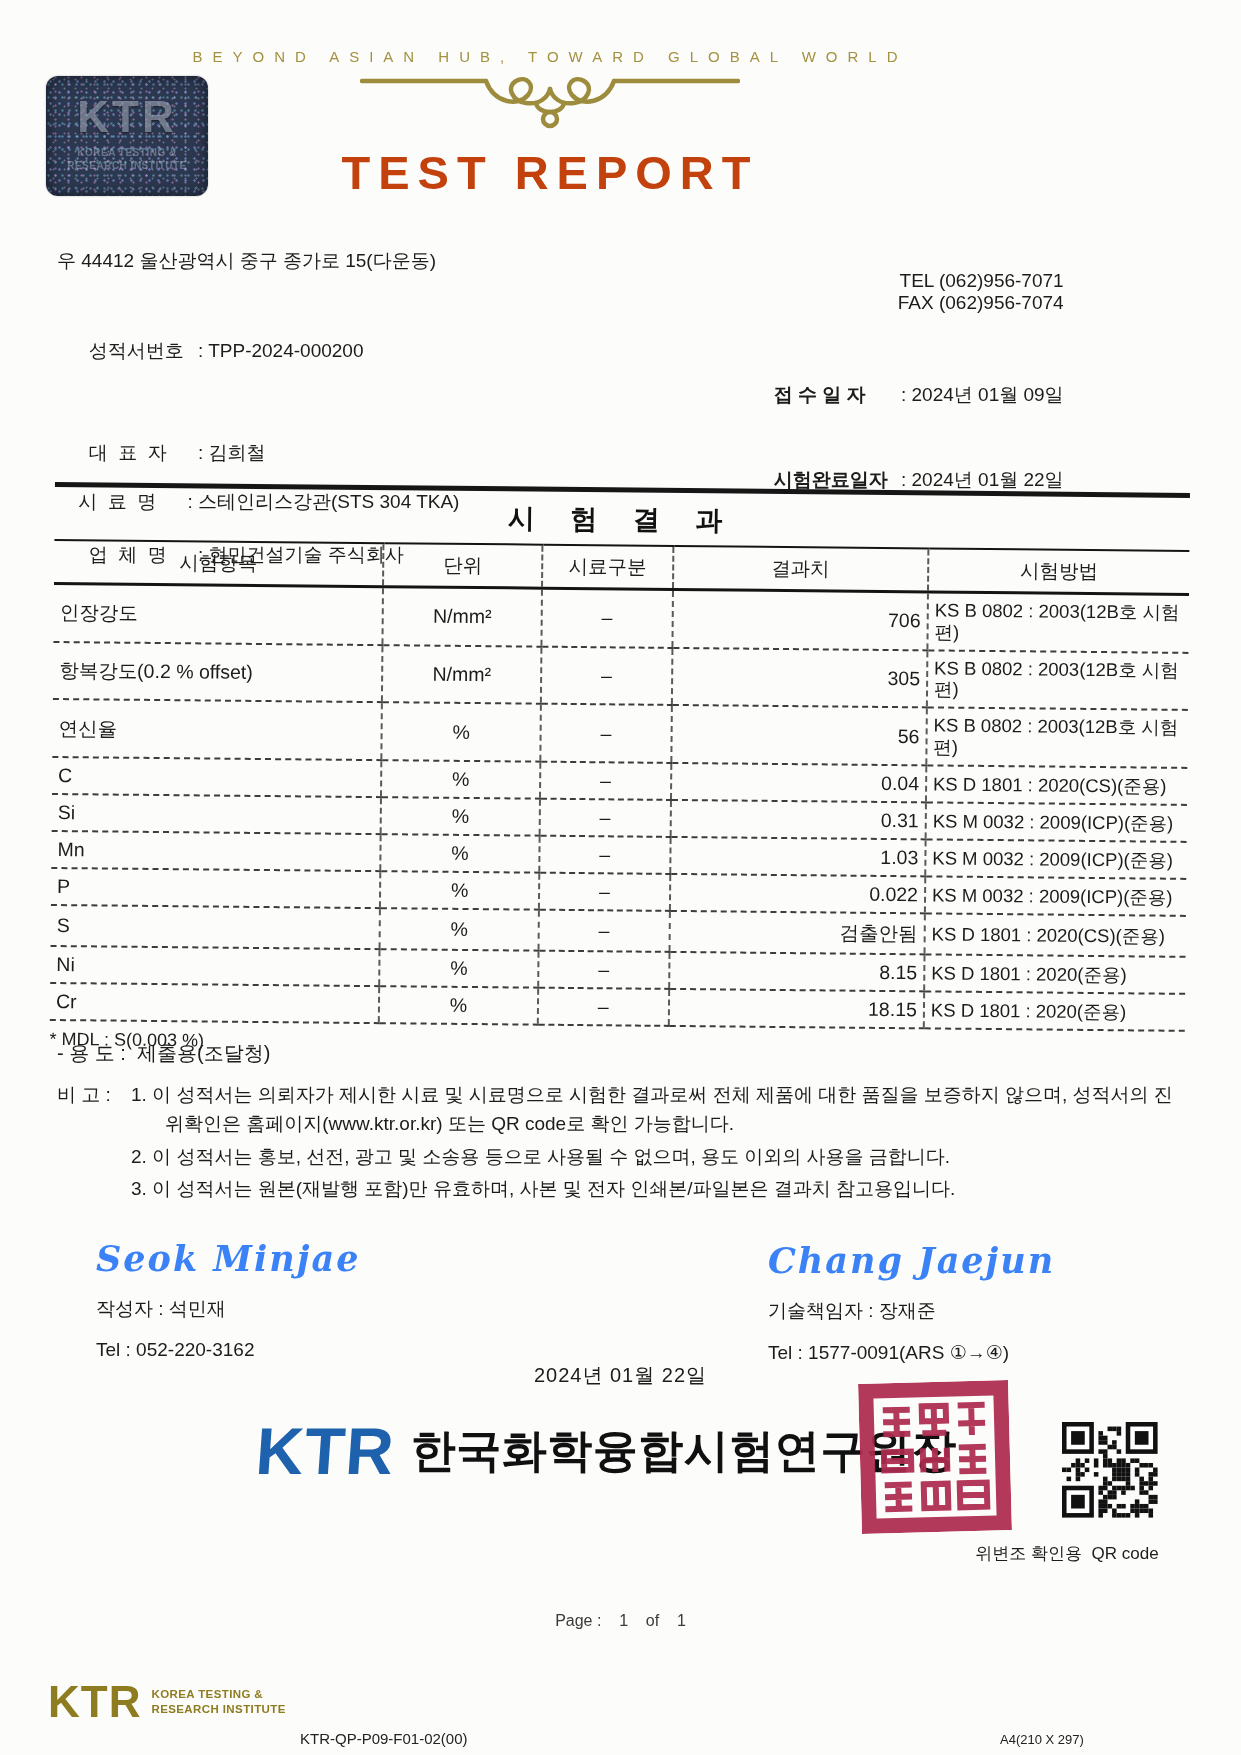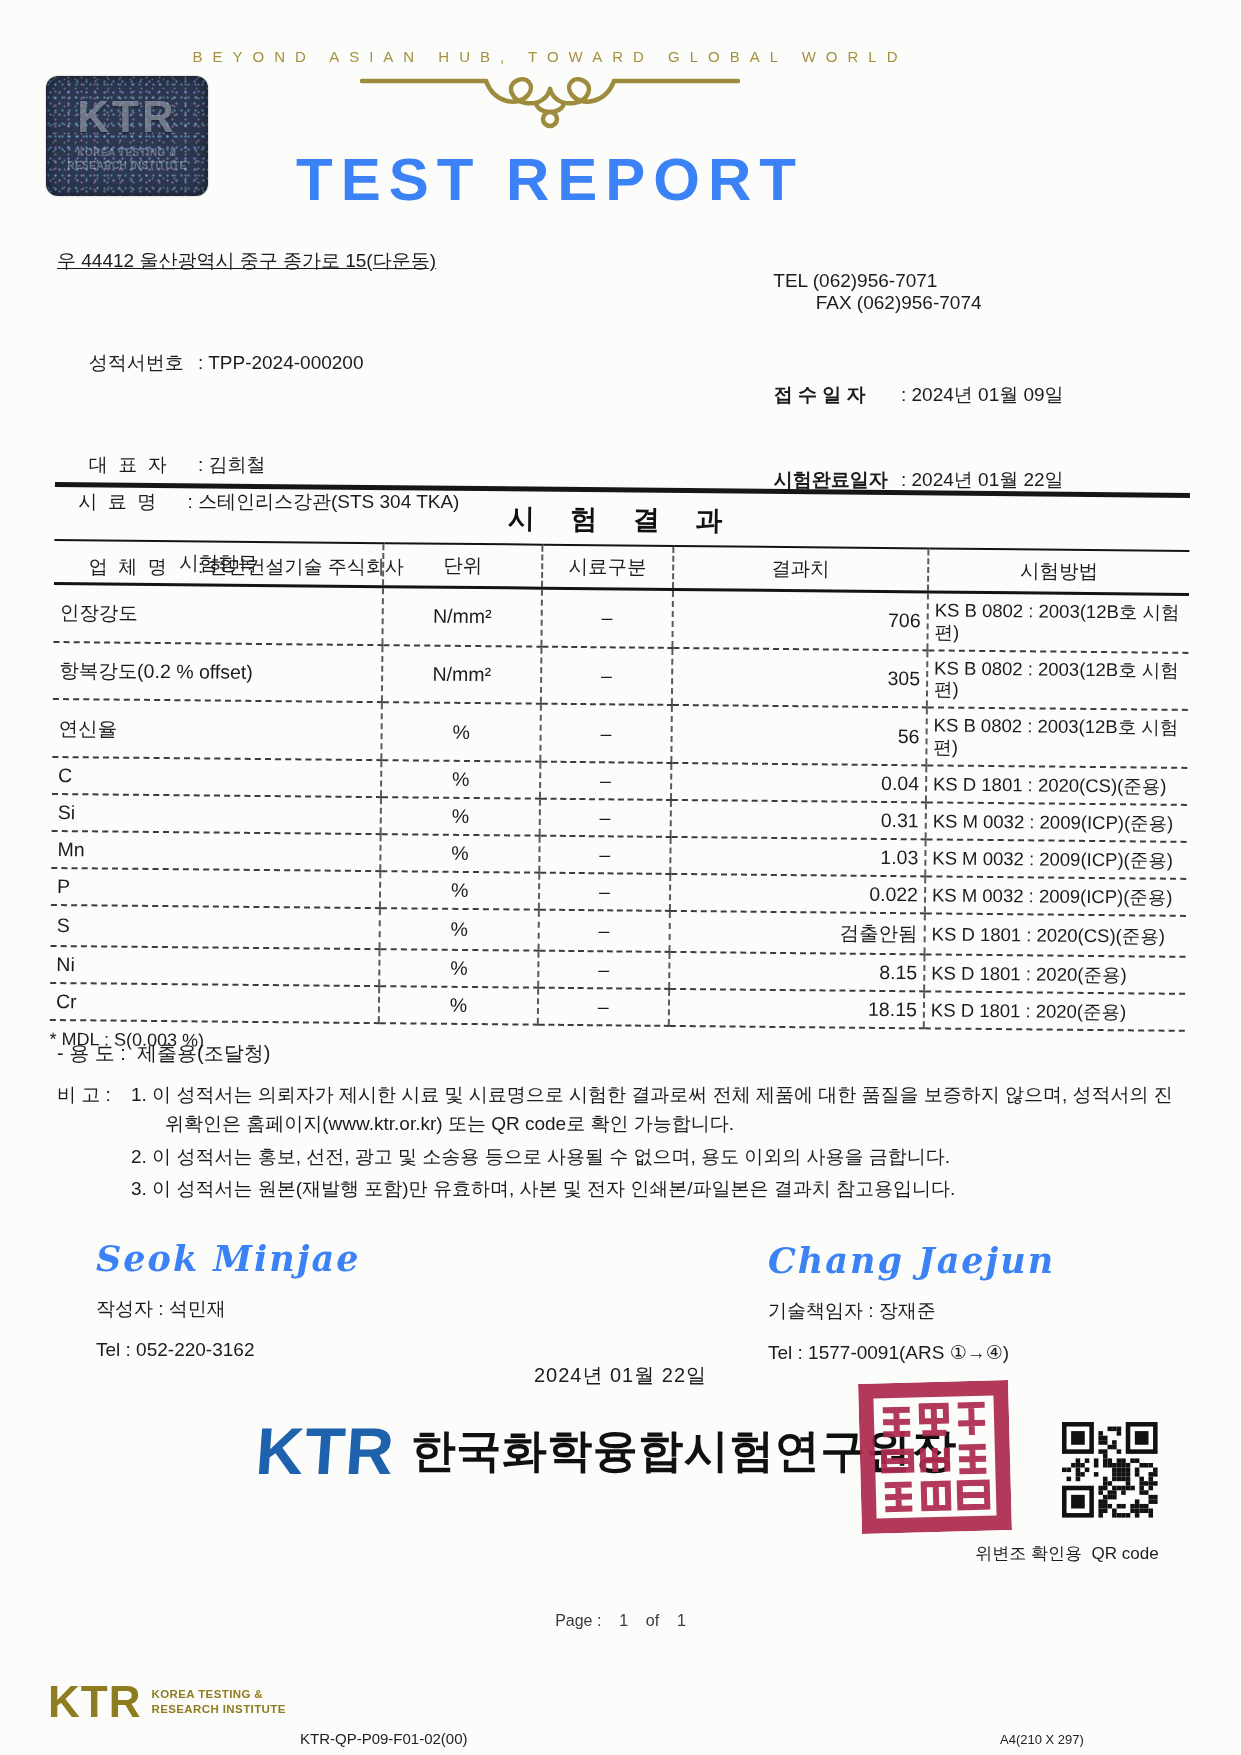--- a/index.html
+++ b/index.html
@@ -22,29 +22,29 @@
     box-shadow:inset 0 0 16px rgba(0,0,0,.55), 0 0 2px rgba(0,0,0,.3);
   }
   .sticker .ktr{margin-top:16px;text-align:center;font-size:44px;font-weight:900;
     letter-spacing:3px;color:rgba(205,215,235,.48);text-shadow:0 1px 2px rgba(0,0,0,.45);}
   .sticker .sub{margin-top:4px;text-align:center;font-size:10px;font-weight:700;
     line-height:1.3;color:rgba(200,212,232,.38);letter-spacing:.5px;}
   
   .header-center{position:absolute;left:0;top:48px;width:1100px;text-align:center;}
   .slogan{font-size:15px;font-weight:400;letter-spacing:10px;color:#a3913f;}
   .ornament{margin-top:8px;}
-  .report-title{margin-top:10px;font-size:60px;font-weight:800;letter-spacing:8px;color:#3b82f6;}
+  .report-title{margin-top:10px;font-size:47px;font-weight:800;letter-spacing:8px;color:#c2410c;}
   
   .info{position:absolute;left:57px;top:250px;font-size:19px;line-height:1.2;}
   .info .row{margin-bottom:17px;white-space:pre;}
-  .addr{margin-bottom:39px;white-space:pre;text-decoration:underline;}
+  .addr{margin-bottom:27px;white-space:pre;}
   .flabel{display:inline-block;width:104px;white-space:pre;margin-top:17px;}
   .info-right{position:absolute;left:742px;top:248px;font-size:19px;}
   .info-right .row{margin-bottom:15px;white-space:pre;}
-  .telfax{margin-bottom:24px;white-space:pre;}
+  .telfax{margin-bottom:24px;white-space:pre;text-align:right;}
   .telfax .fax{margin-left:42px;}
   .rlabel{display:inline-block;width:122px;white-space:pre;font-weight:bold;}
   .sample{position:absolute;left:57px;top:450px;font-size:19px;white-space:pre;}
   
   .results{position:absolute;left:55px;top:482px;width:1135px;
     transform:rotate(.55deg);transform-origin:0 0;}
   .top-rule{height:5px;background:#161616;}
   .results-title{text-align:center;font-size:27px;font-weight:700;letter-spacing:14px;
     padding:9px 0 7px 0;color:#111;}
   table.res{width:100%;border-collapse:collapse;font-size:19.5px;table-layout:fixed;}

